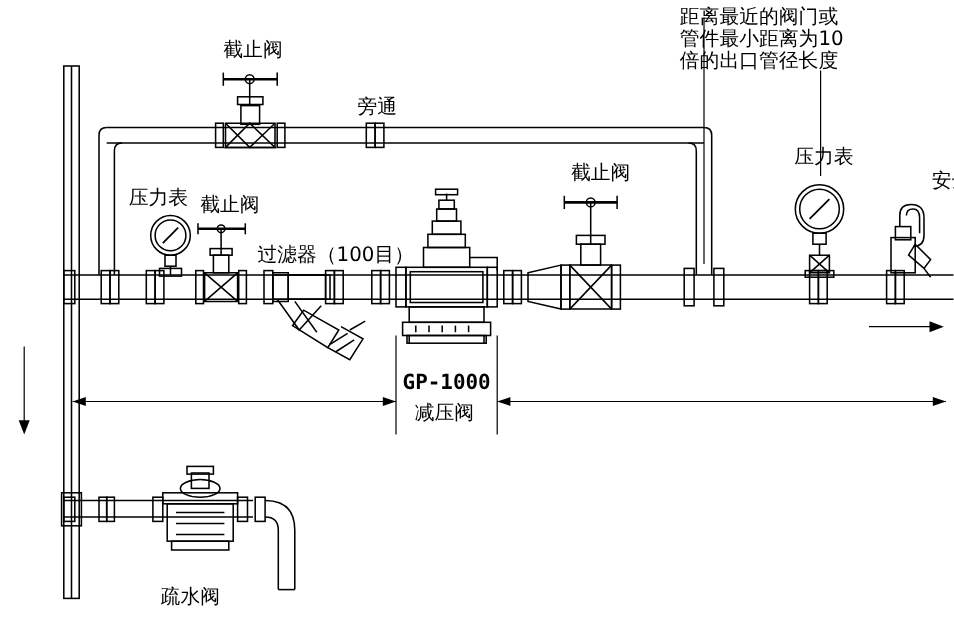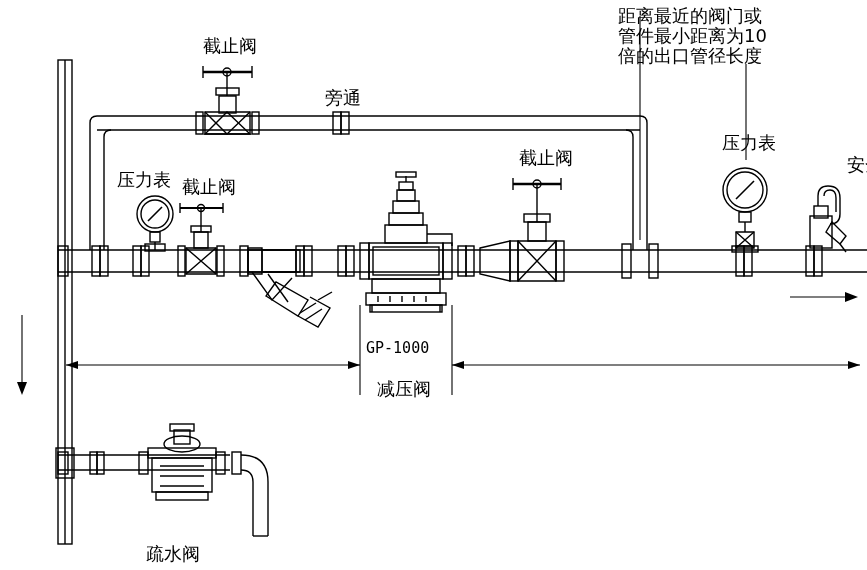--- a/index.html
+++ b/index.html
@@ -13,21 +13,21 @@
   #stage{position:absolute;left:0;top:0;width:867px;height:570px;}
   svg.layer{position:absolute;left:0;top:0;width:867px;height:570px;}
   .lbl{
     position:absolute;
     font-size:18px;
     color:#000;
     line-height:20px;
     white-space:pre;
     font-family:"DejaVu Sans","Liberation Sans",sans-serif;
   }
-  .lbl.mono{font-family:"DejaVu Sans Mono","Liberation Mono",monospace;font-size:15px;}
+  .lbl.mono{font-family:"DejaVu Sans Mono","Liberation Mono",monospace;font-size:19px;font-weight:bold;}
 </style>
 </head>
 <body>
 
 <div id="stage">
 
   <svg class="layer" viewBox="0 0 867 570">
     <g fill="none" stroke="#000" stroke-width="1.4" shape-rendering="geometricPrecision">
 
       <rect x="58" y="60" width="14" height="484"></rect>
@@ -248,25 +248,26 @@
         <line x1="746" y1="64" x2="746" y2="160"></line>
       </g>
 
     </g>
   </svg>
 
   <div class="lbl" style="left:203px;top:36px;">截止阀</div>
   <div class="lbl" style="left:325px;top:88px;">旁通</div>
   <div class="lbl" style="left:117px;top:170px;">压力表</div>
   <div class="lbl" style="left:182px;top:177px;">截止阀</div>
+  <div class="lbl" style="left:234px;top:222px;">过滤器（100目）</div>
   <div class="lbl" style="left:519px;top:148px;">截止阀</div>
   <div class="lbl" style="left:722px;top:133px;">压力表</div>
   <div class="lbl" style="left:847px;top:155px;">安全阀</div>
   <div class="lbl mono" style="left:366px;top:338px;">GP-1000</div>
-  <div class="lbl" style="left:377px;top:366px;margin-top:13px;">减压阀</div>
-  <div class="lbl" style="left:146px;top:544px;">疏水阀</div>
+  <div class="lbl" style="left:377px;top:366px;">减压阀</div>
+  <div class="lbl" style="left:146px;top:533px;">疏水阀</div>
 
   <div class="lbl" style="left:618px;top:6px;">距离最近的阀门或
 管件最小距离为10
 倍的出口管径长度</div>
 
 
 </div>
 
 </body></html>

